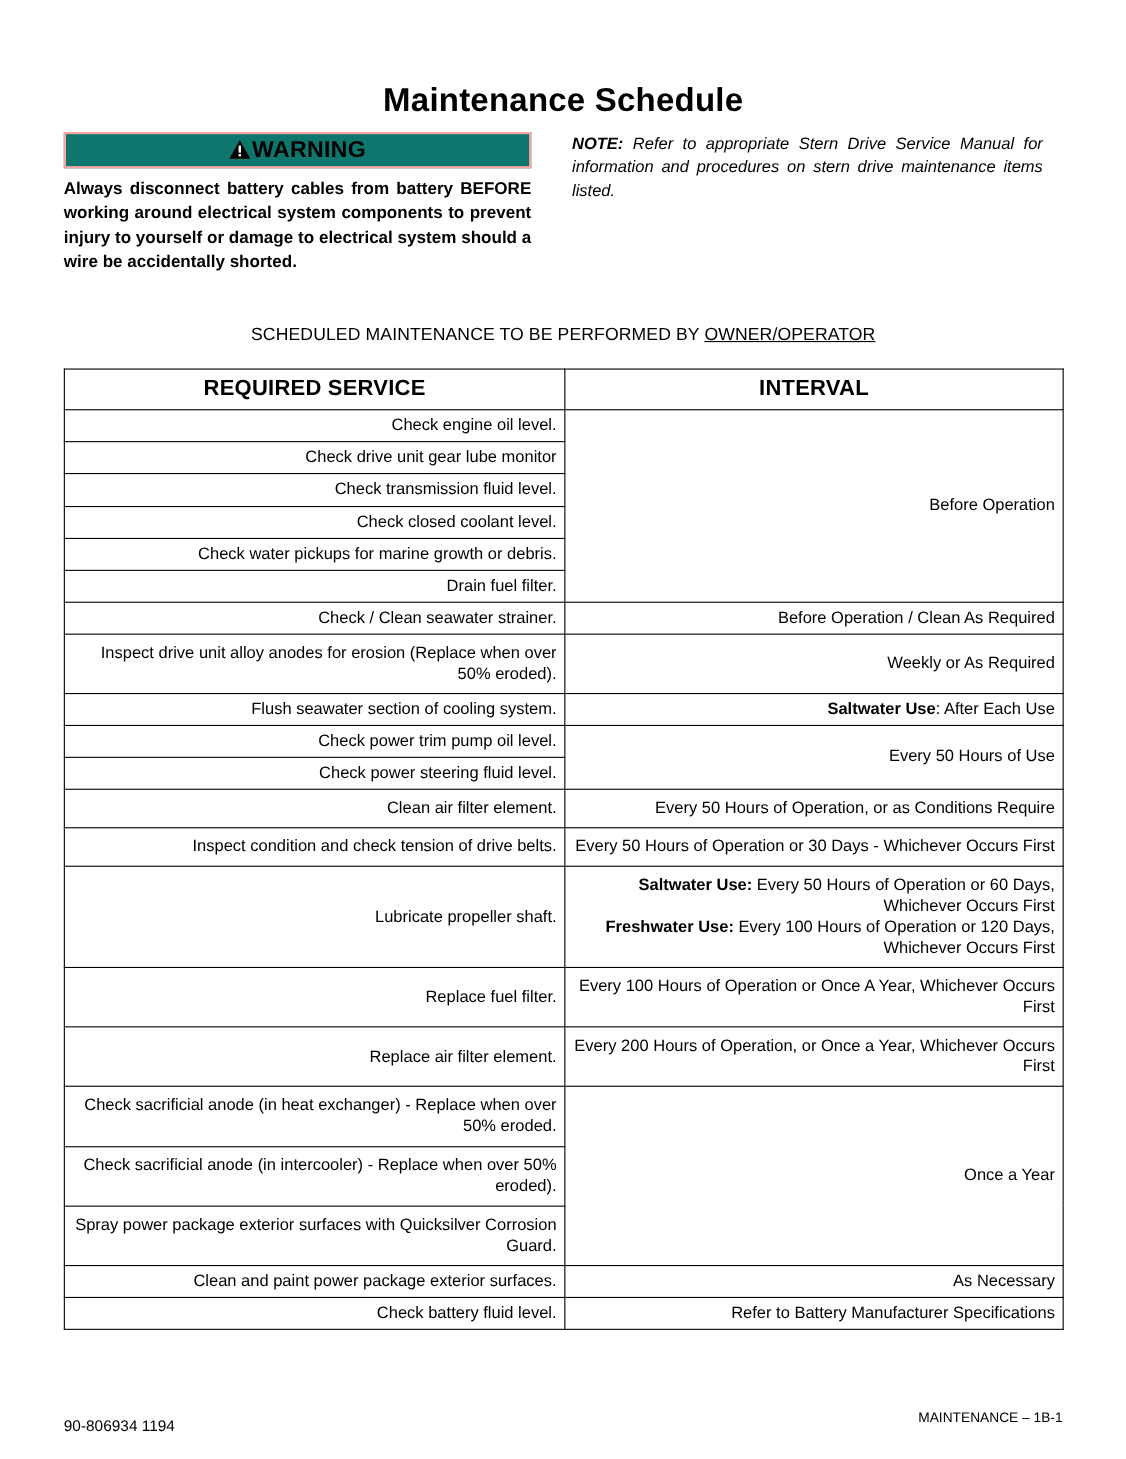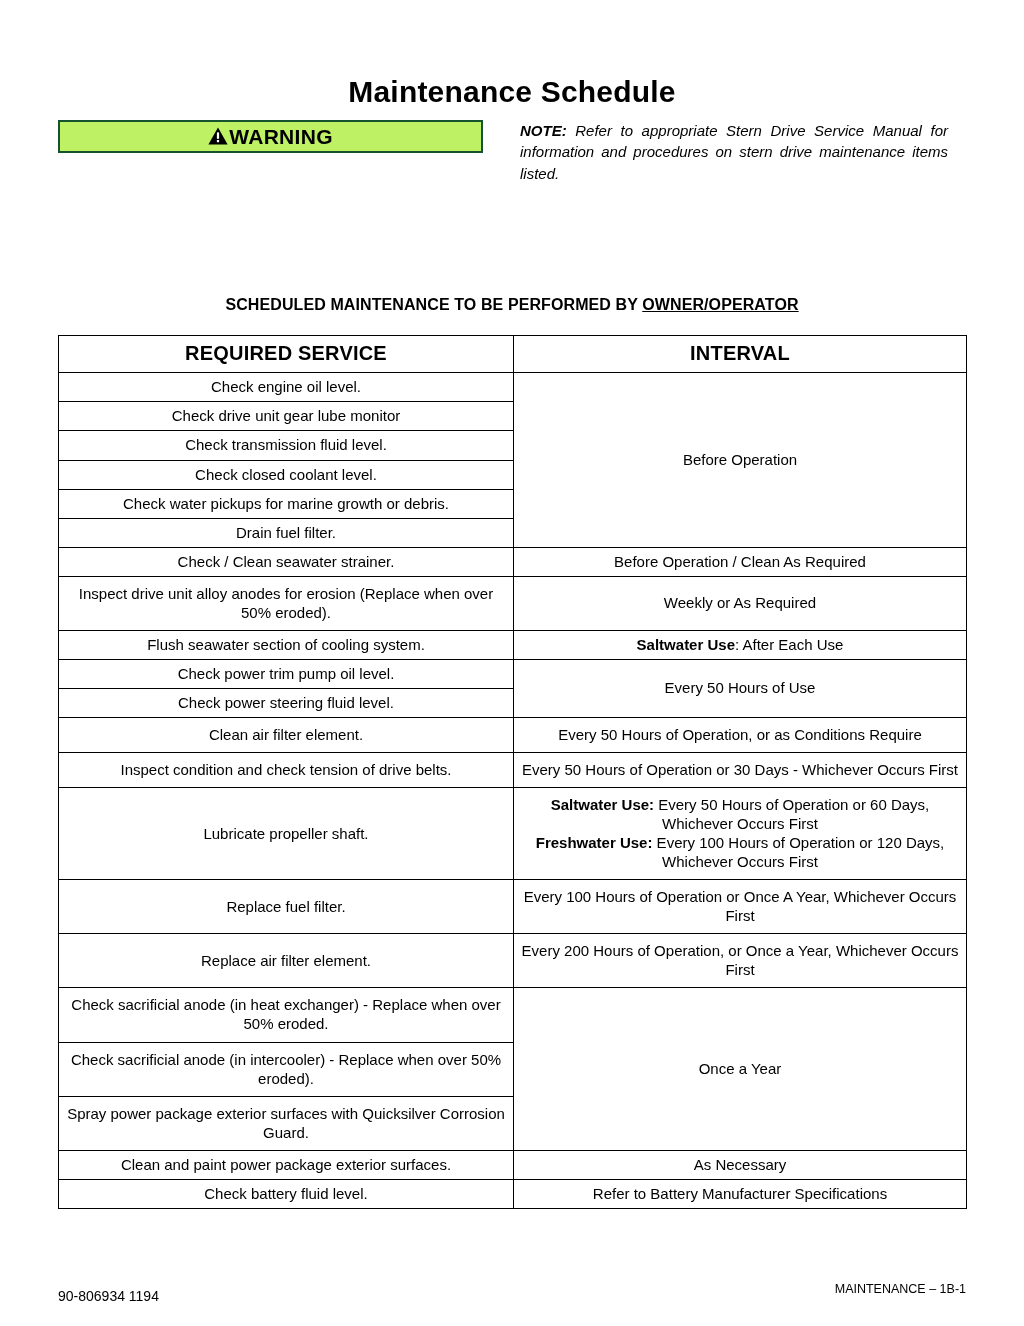--- a/index.html
+++ b/index.html
@@ -37,22 +37,22 @@
   }
 
   
   .warning-block {
     position: absolute;
     left: 58px;
     top: 120px;
     width: 425px;
   }
   .warning-bar {
-    border: 2px solid #14532d;
-    background: #bef264;
+    border: 2px solid #fca5a5;
+    background: #0f766e;
     height: 29px;
     display: flex;
     align-items: center;
     justify-content: center;
   }
   .warning-bar-inner {
     display: flex;
     align-items: center;
     gap: 1px;
   }
@@ -95,21 +95,21 @@
   }
 
   
   .section-heading {
     position: absolute;
     left: 0;
     top: 296px;
     width: 1024px;
     text-align: center;
     font-size: 16px;
-    font-weight: bold;
+    font-weight: normal;
     letter-spacing: 0.1px;
   }
   .section-heading u { text-decoration: underline; }
 
   
   .sched-table {
     position: absolute;
     left: 58px;
     top: 335px;
     width: 908px;
@@ -119,21 +119,21 @@
   }
   .sched-table col.c-service { width: 455px; }
   .sched-table col.c-interval { width: 453px; }
 
   .sched-table th,
   .sched-table td {
     border: 1.6px solid #000;
     padding: 4px 7px 5px 7px;
     vertical-align: middle;
     line-height: 1.27;
-    text-align: center;
+    text-align: right;
   }
   .sched-table thead th {
     text-align: center;
     font-weight: bold;
     font-size: 20px;
     padding-top: 5px;
     padding-bottom: 6px;
     letter-spacing: 0.2px;
   }
   .sched-table td.interval {
@@ -172,20 +172,21 @@
     <div class="warning-bar">
       <span class="warning-bar-inner">
         <svg class="warn-tri" viewBox="0 0 20 18" aria-hidden="true">
           <polygon points="10,0.6 19.6,17.4 0.4,17.4" fill="#000000"></polygon>
           <rect x="8.9" y="5.4" width="2.2" height="6.4" fill="#ffffff"></rect>
           <rect x="8.9" y="13.0" width="2.2" height="2.2" fill="#ffffff"></rect>
         </svg>
         <span class="warning-word">WARNING</span>
       </span>
     </div>
+    <div class="warning-body">Always disconnect battery cables from battery BEFORE working around electrical system components to prevent injury to yourself or damage to electrical system should a wire be accidentally shorted.</div>
   </div>
 
   <div class="note-block"><span class="note-label">NOTE:</span> <span>Refer to appropriate Stern Drive Service Manual for information and procedures on stern drive maintenance items listed.</span></div>
 
   <div class="section-heading"><span>SCHEDULED MAINTENANCE TO BE PERFORMED BY </span><u>OWNER/OPERATOR</u></div>
 
   <table class="sched-table">
     <colgroup>
       <col class="c-service">
       <col class="c-interval">

